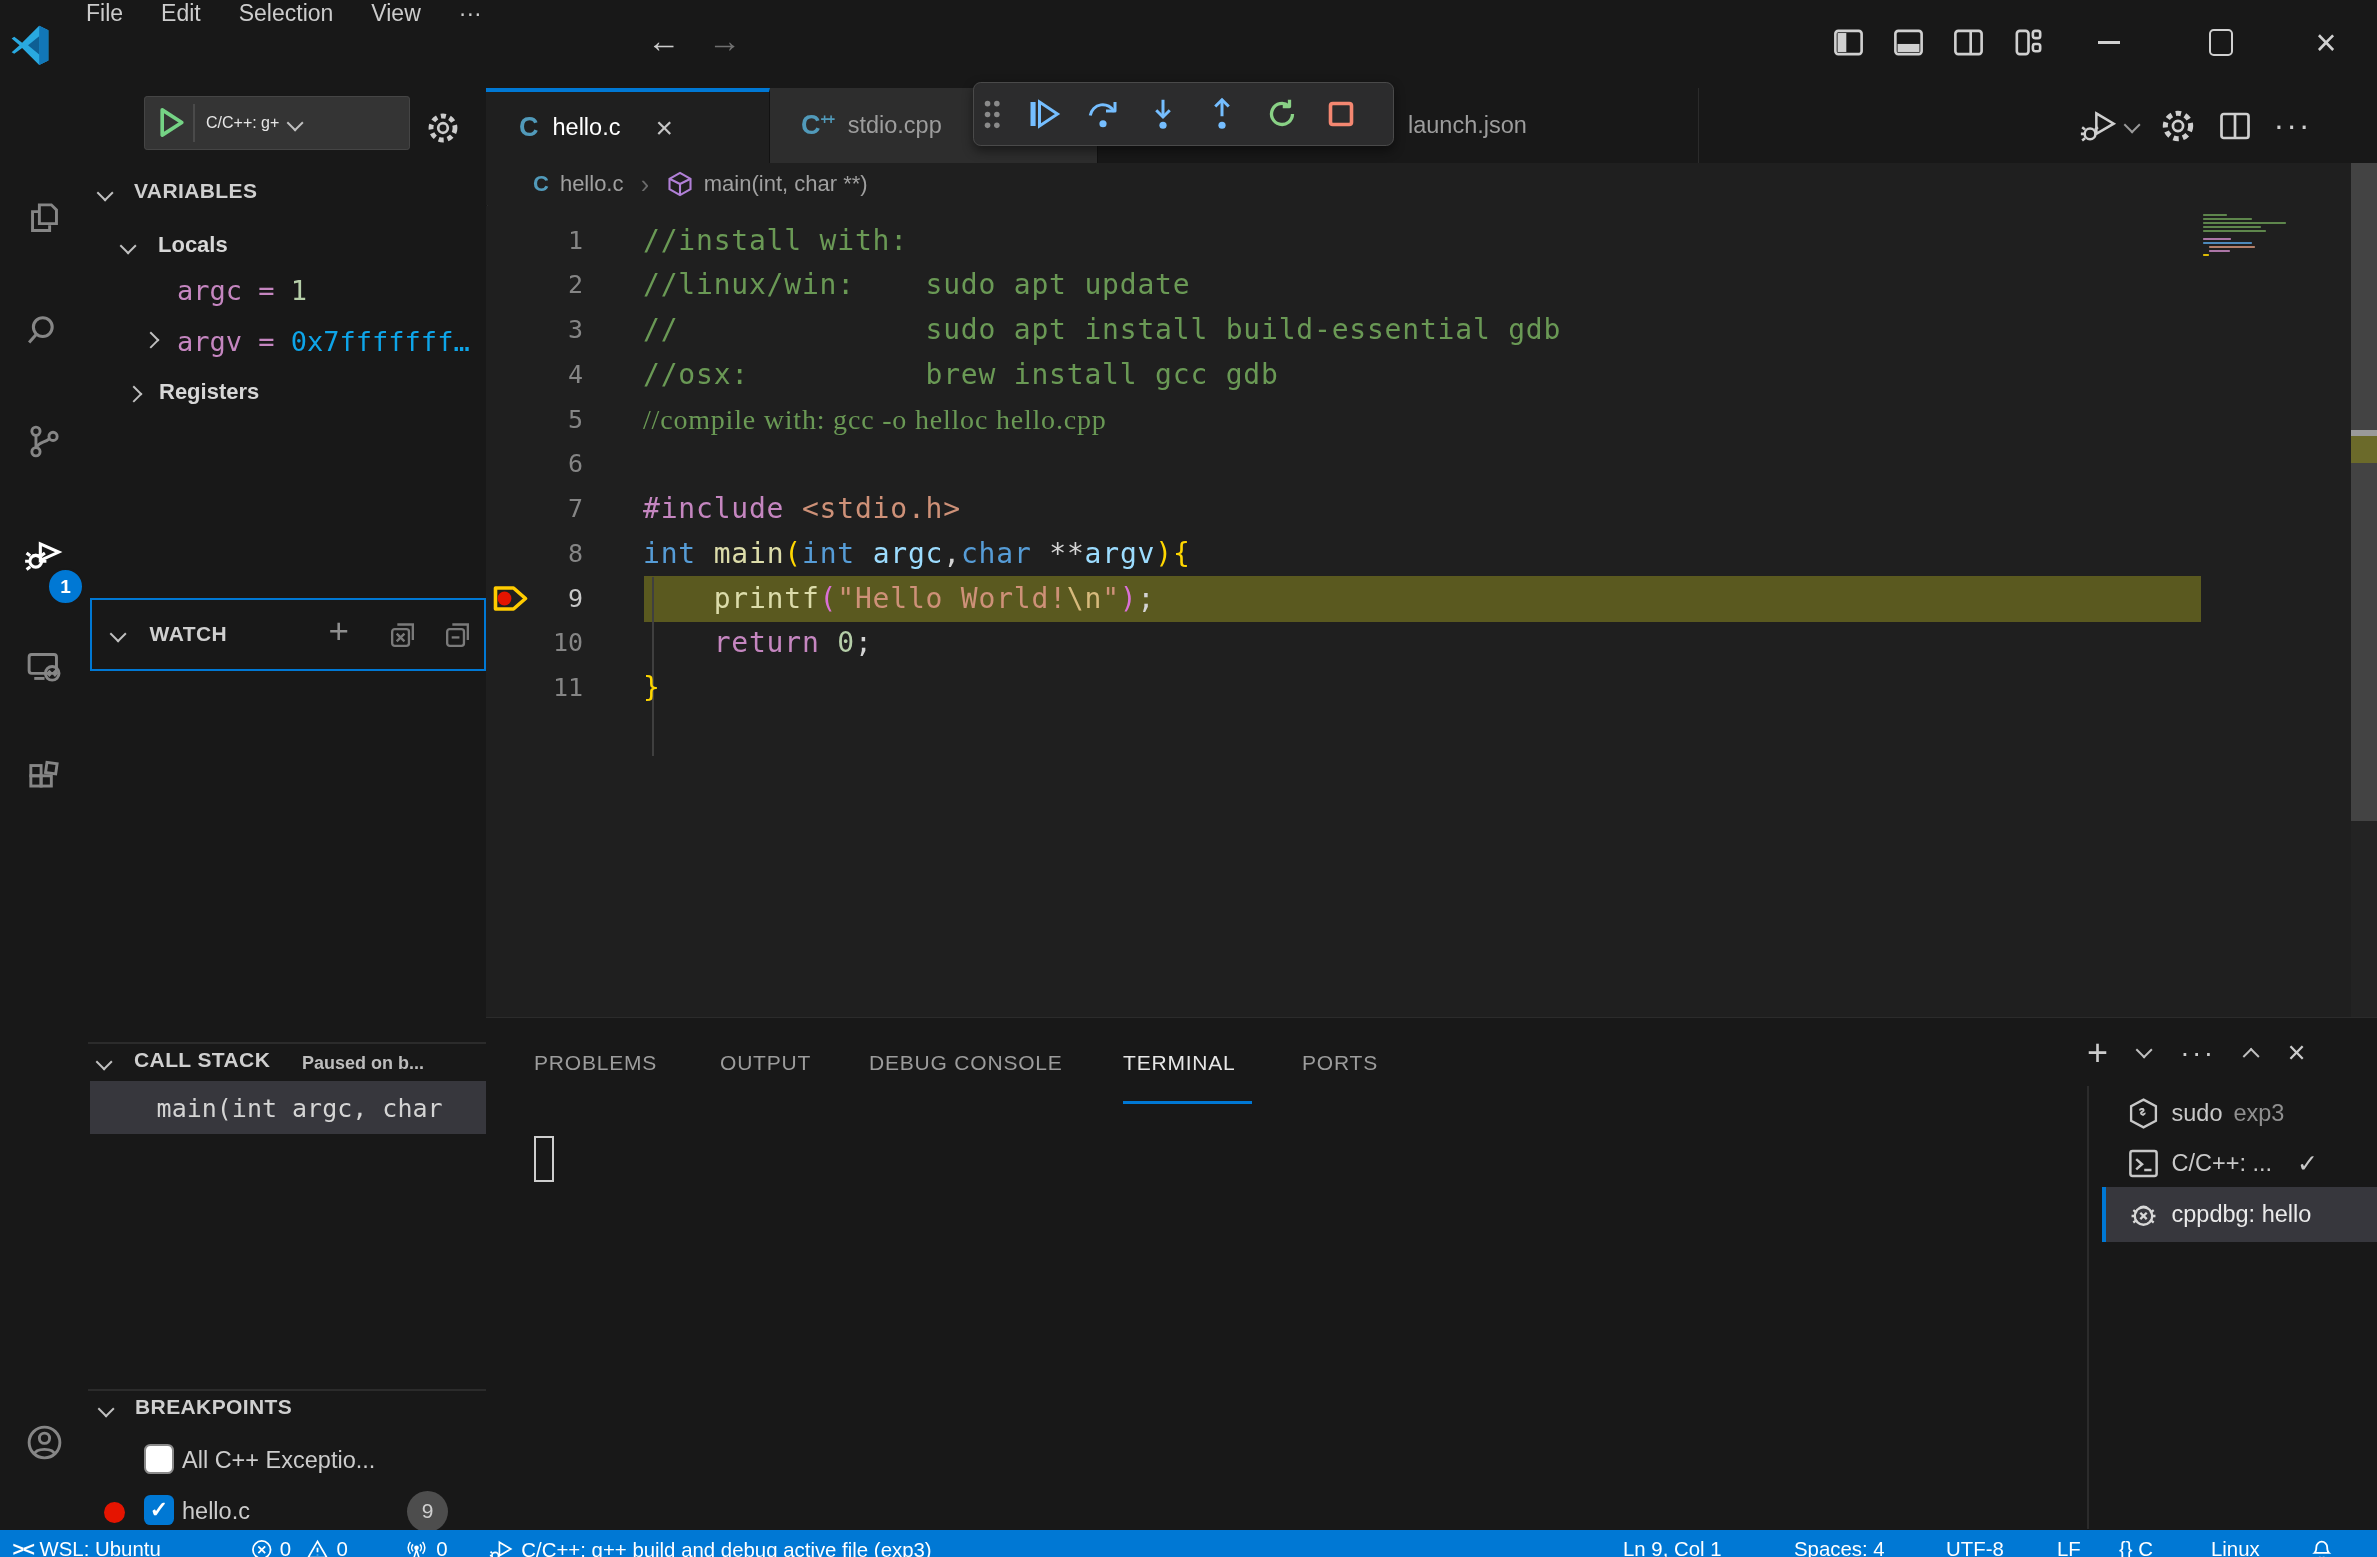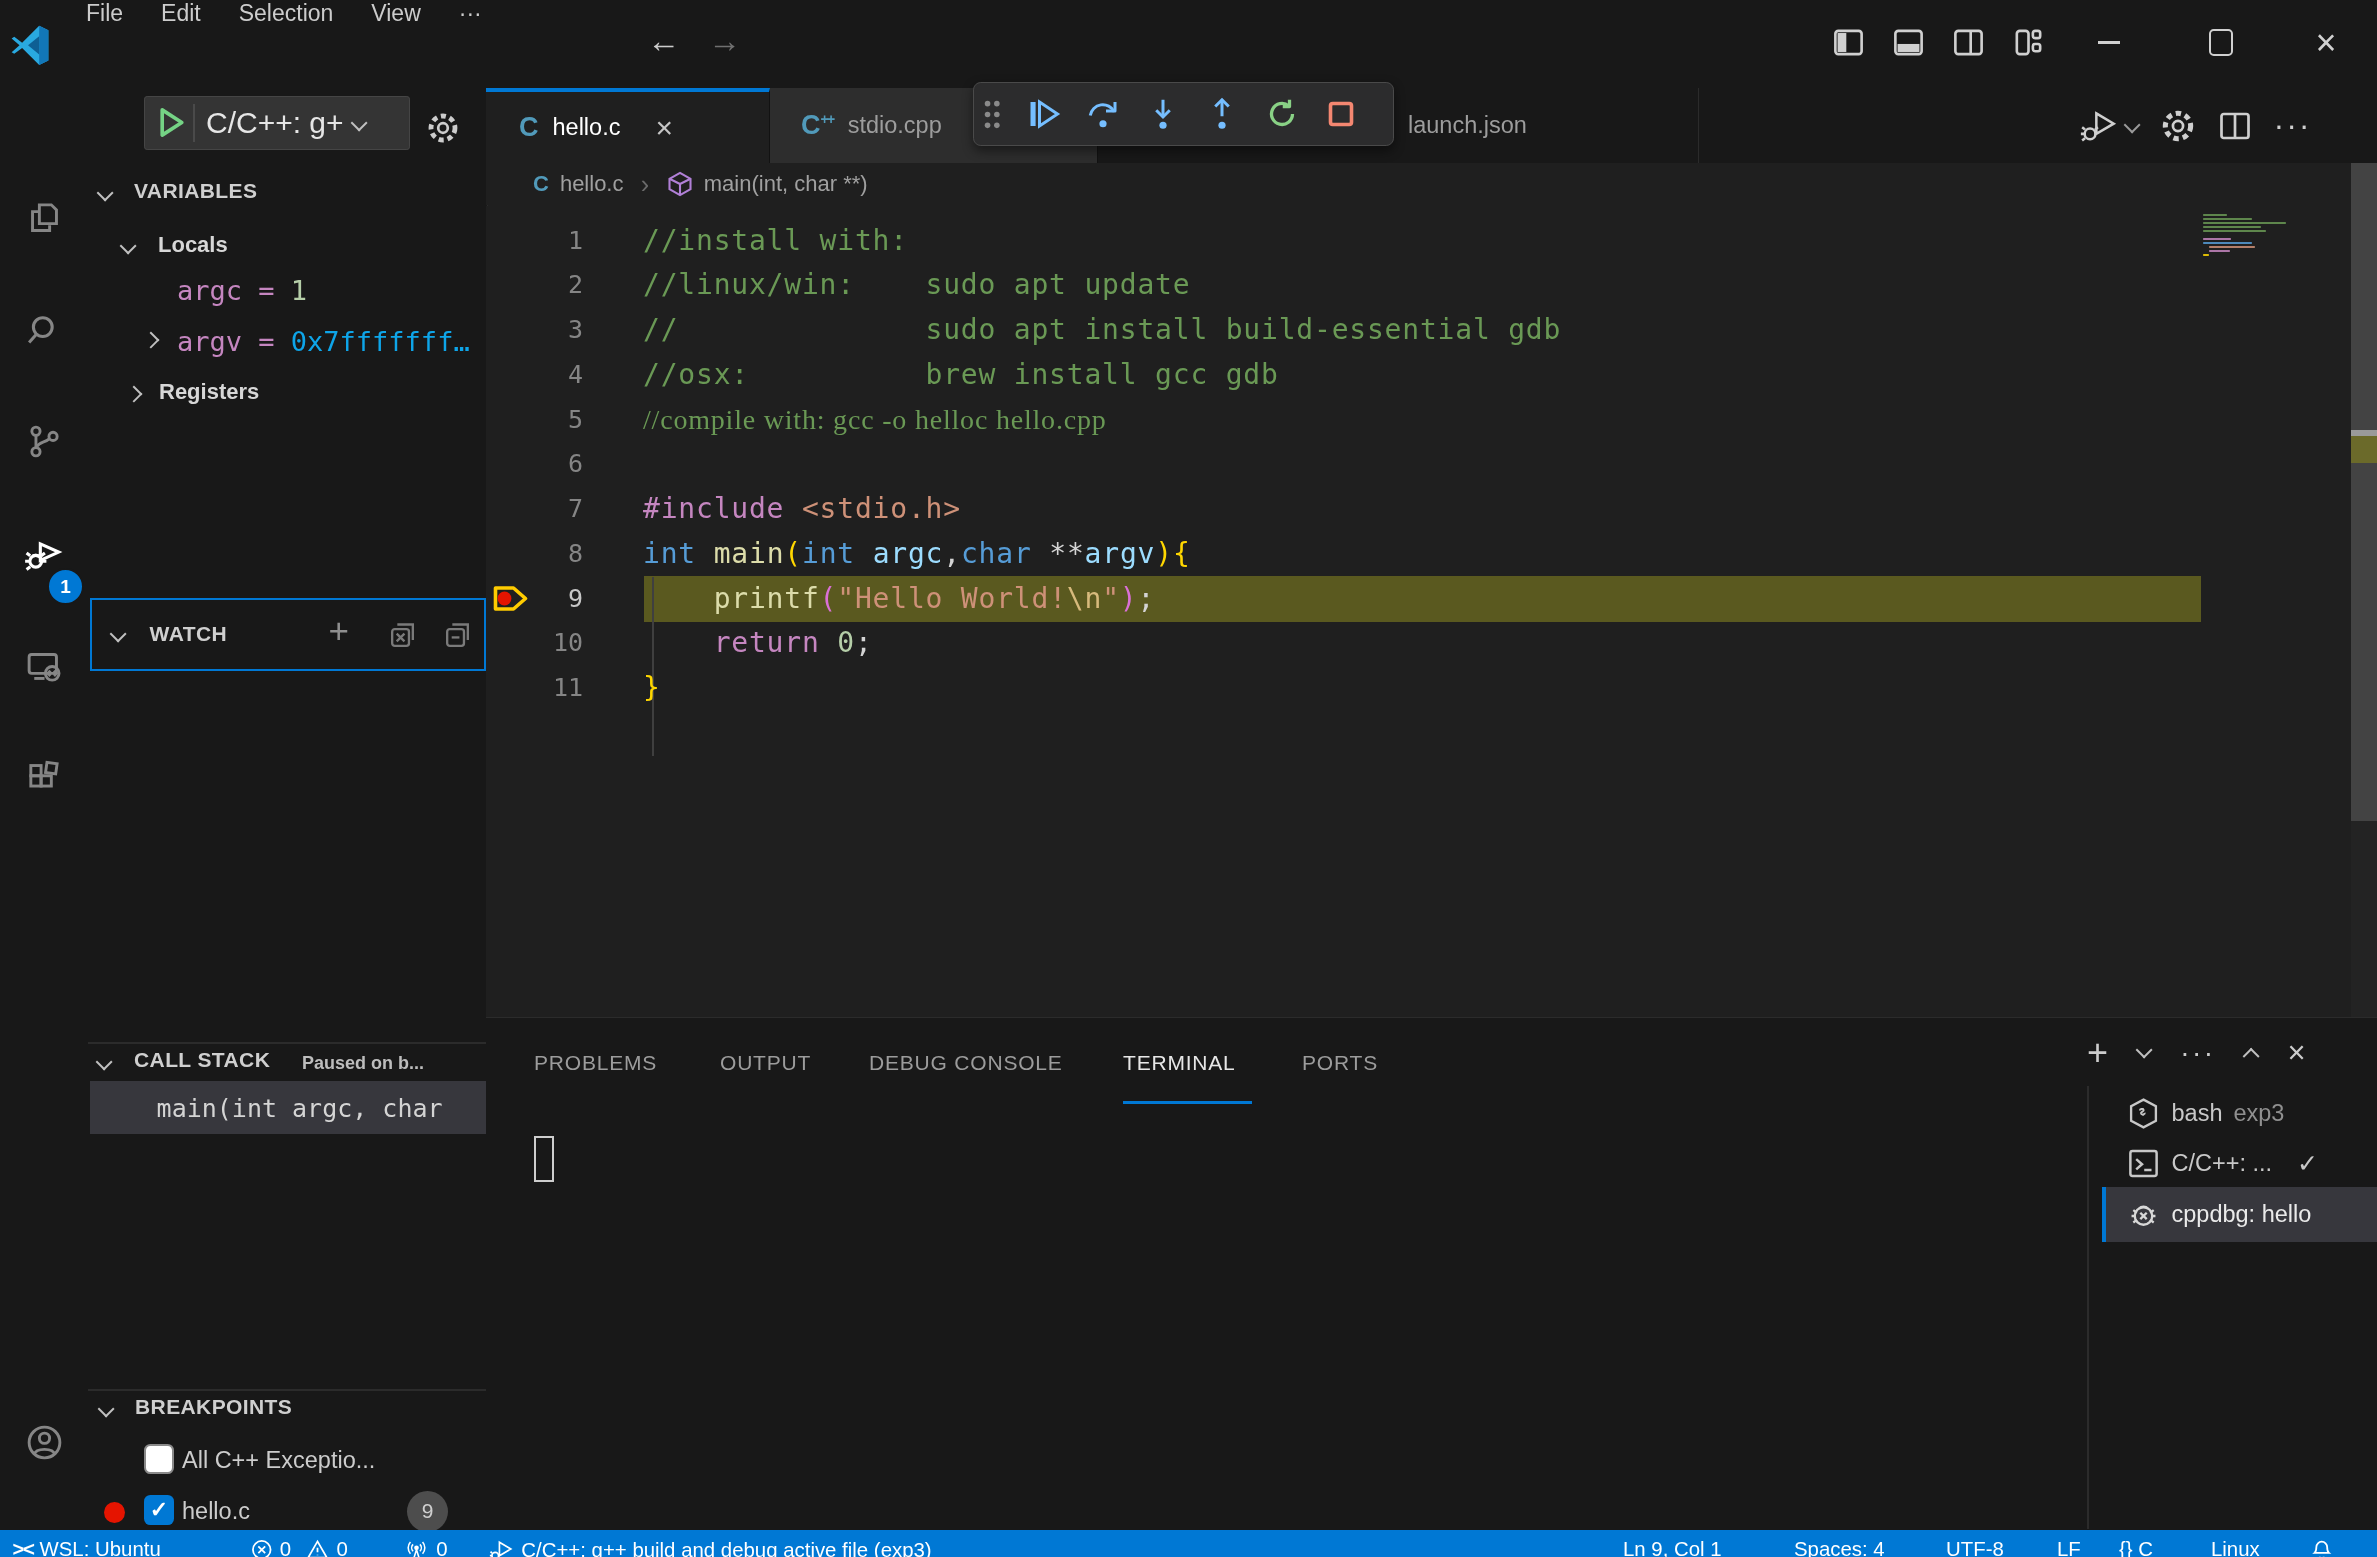--- a/index.html
+++ b/index.html
@@ -26,21 +26,21 @@
   #activitybar{left:0;top:88px;width:88px;height:1442px;background:#181818;border-right:1.6px solid #2b2b2b;}
   .acticon{left:22px;width:44px;height:44px;display:flex;align-items:center;justify-content:center;}
   #debug-badge{left:47px;top:480px;width:33px;height:33px;border-radius:50%;background:#0078d4;color:#fff;
                font-size:19px;font-weight:bold;display:flex;align-items:center;justify-content:center;border:2.4px solid #181818;}
 
   
   #sidebar{left:88px;top:88px;width:399px;height:1442px;background:#181818;border-right:1.6px solid #2b2b2b;overflow:hidden;}
   #runbar{left:56px;top:7.8px;width:264px;height:52px;background:#343434;border:0.8px solid #454545;border-radius:3.1px;
           display:flex;align-items:center;}
   #runbar .vsep{width:1.6px;height:38px;background:#4a4a4a;margin:0 11px 0 7.8px;}
-  #runbar .cfg{font-size:30px;color:#e6e6e6;white-space:nowrap;overflow:hidden;max-width:157px;}
+  #runbar .cfg{font-size:16px;color:#e6e6e6;white-space:nowrap;overflow:hidden;max-width:157px;}
   .secthead{font-weight:bold;font-size:21px;color:#cfcfcf;letter-spacing:0.4px;}
   .grouphead{font-weight:bold;font-size:22px;color:#d7d7d7;}
   .dbgvar{font-size:27px;}
   #watchbox{left:1.6px;top:510px;width:392px;height:69px;border:2.4px solid #0078d4;}
   #framerow{left:1.6px;top:993px;width:397px;height:53px;background:#37373d;}
   #framerow .txt{position:absolute;left:67px;top:12.6px;font-size:25px;color:#d4d4d4;white-space:pre;}
   .hline{left:0;width:399px;height:1.6px;background:#2b2b2b;}
   .checkbox{width:30px;height:30px;border-radius:6.3px;box-sizing:border-box;}
   .checkbox.off{background:#ffffff;border:2.4px solid #8a8a8a;}
   .checkbox.on{background:#0078d4;color:#fff;font-size:22px;font-weight:bold;display:flex;align-items:center;justify-content:center;}
@@ -503,21 +503,21 @@
   <div id="term-cursor" class="abs"></div>
   <div id="term-vsep" class="abs"></div>
   <div id="termlist">
       <div class="termrow" style="top: 70px; height: 50px;">
         <span style="margin-left: 23.5px; display: flex;">
           <svg width="35" height="35" viewBox="0 0 24 24" fill="none" stroke="#c8c8c8" stroke-width="1.6">
             <path d="M12 2.5 L20.5 7 V17 L12 21.5 L3.5 17 V7 Z"></path>
             <path d="M9.5 10 c0-1.2 2-1.6 2.6-0.5 c0.6 1.1 -2.4 1.4 -1.8 2.6 c0.6 1.1 2.8 0.6 2.6 -0.6 M11.5 8.3 v1 M11.8 12.6 v1" stroke-width="1.3"></path>
           </svg>
         </span>
-        <span>bash</span>
+        <span>sudo</span>
         <span class="detail">exp3</span>
       </div>
       <div class="termrow" style="top: 121px; height: 49px;">
         <span style="margin-left: 23.5px; display: flex;">
           <svg width="35" height="35" viewBox="0 0 24 24" fill="none" stroke="#c8c8c8" stroke-width="1.7">
             <rect x="3" y="3.5" width="18" height="17" rx="1.5"></rect>
             <path d="M7 9 l4 3.5 -4 3.5 M12.5 16.5 h5"></path>
           </svg>
         </span>
         <span>C/C++: ...</span>

